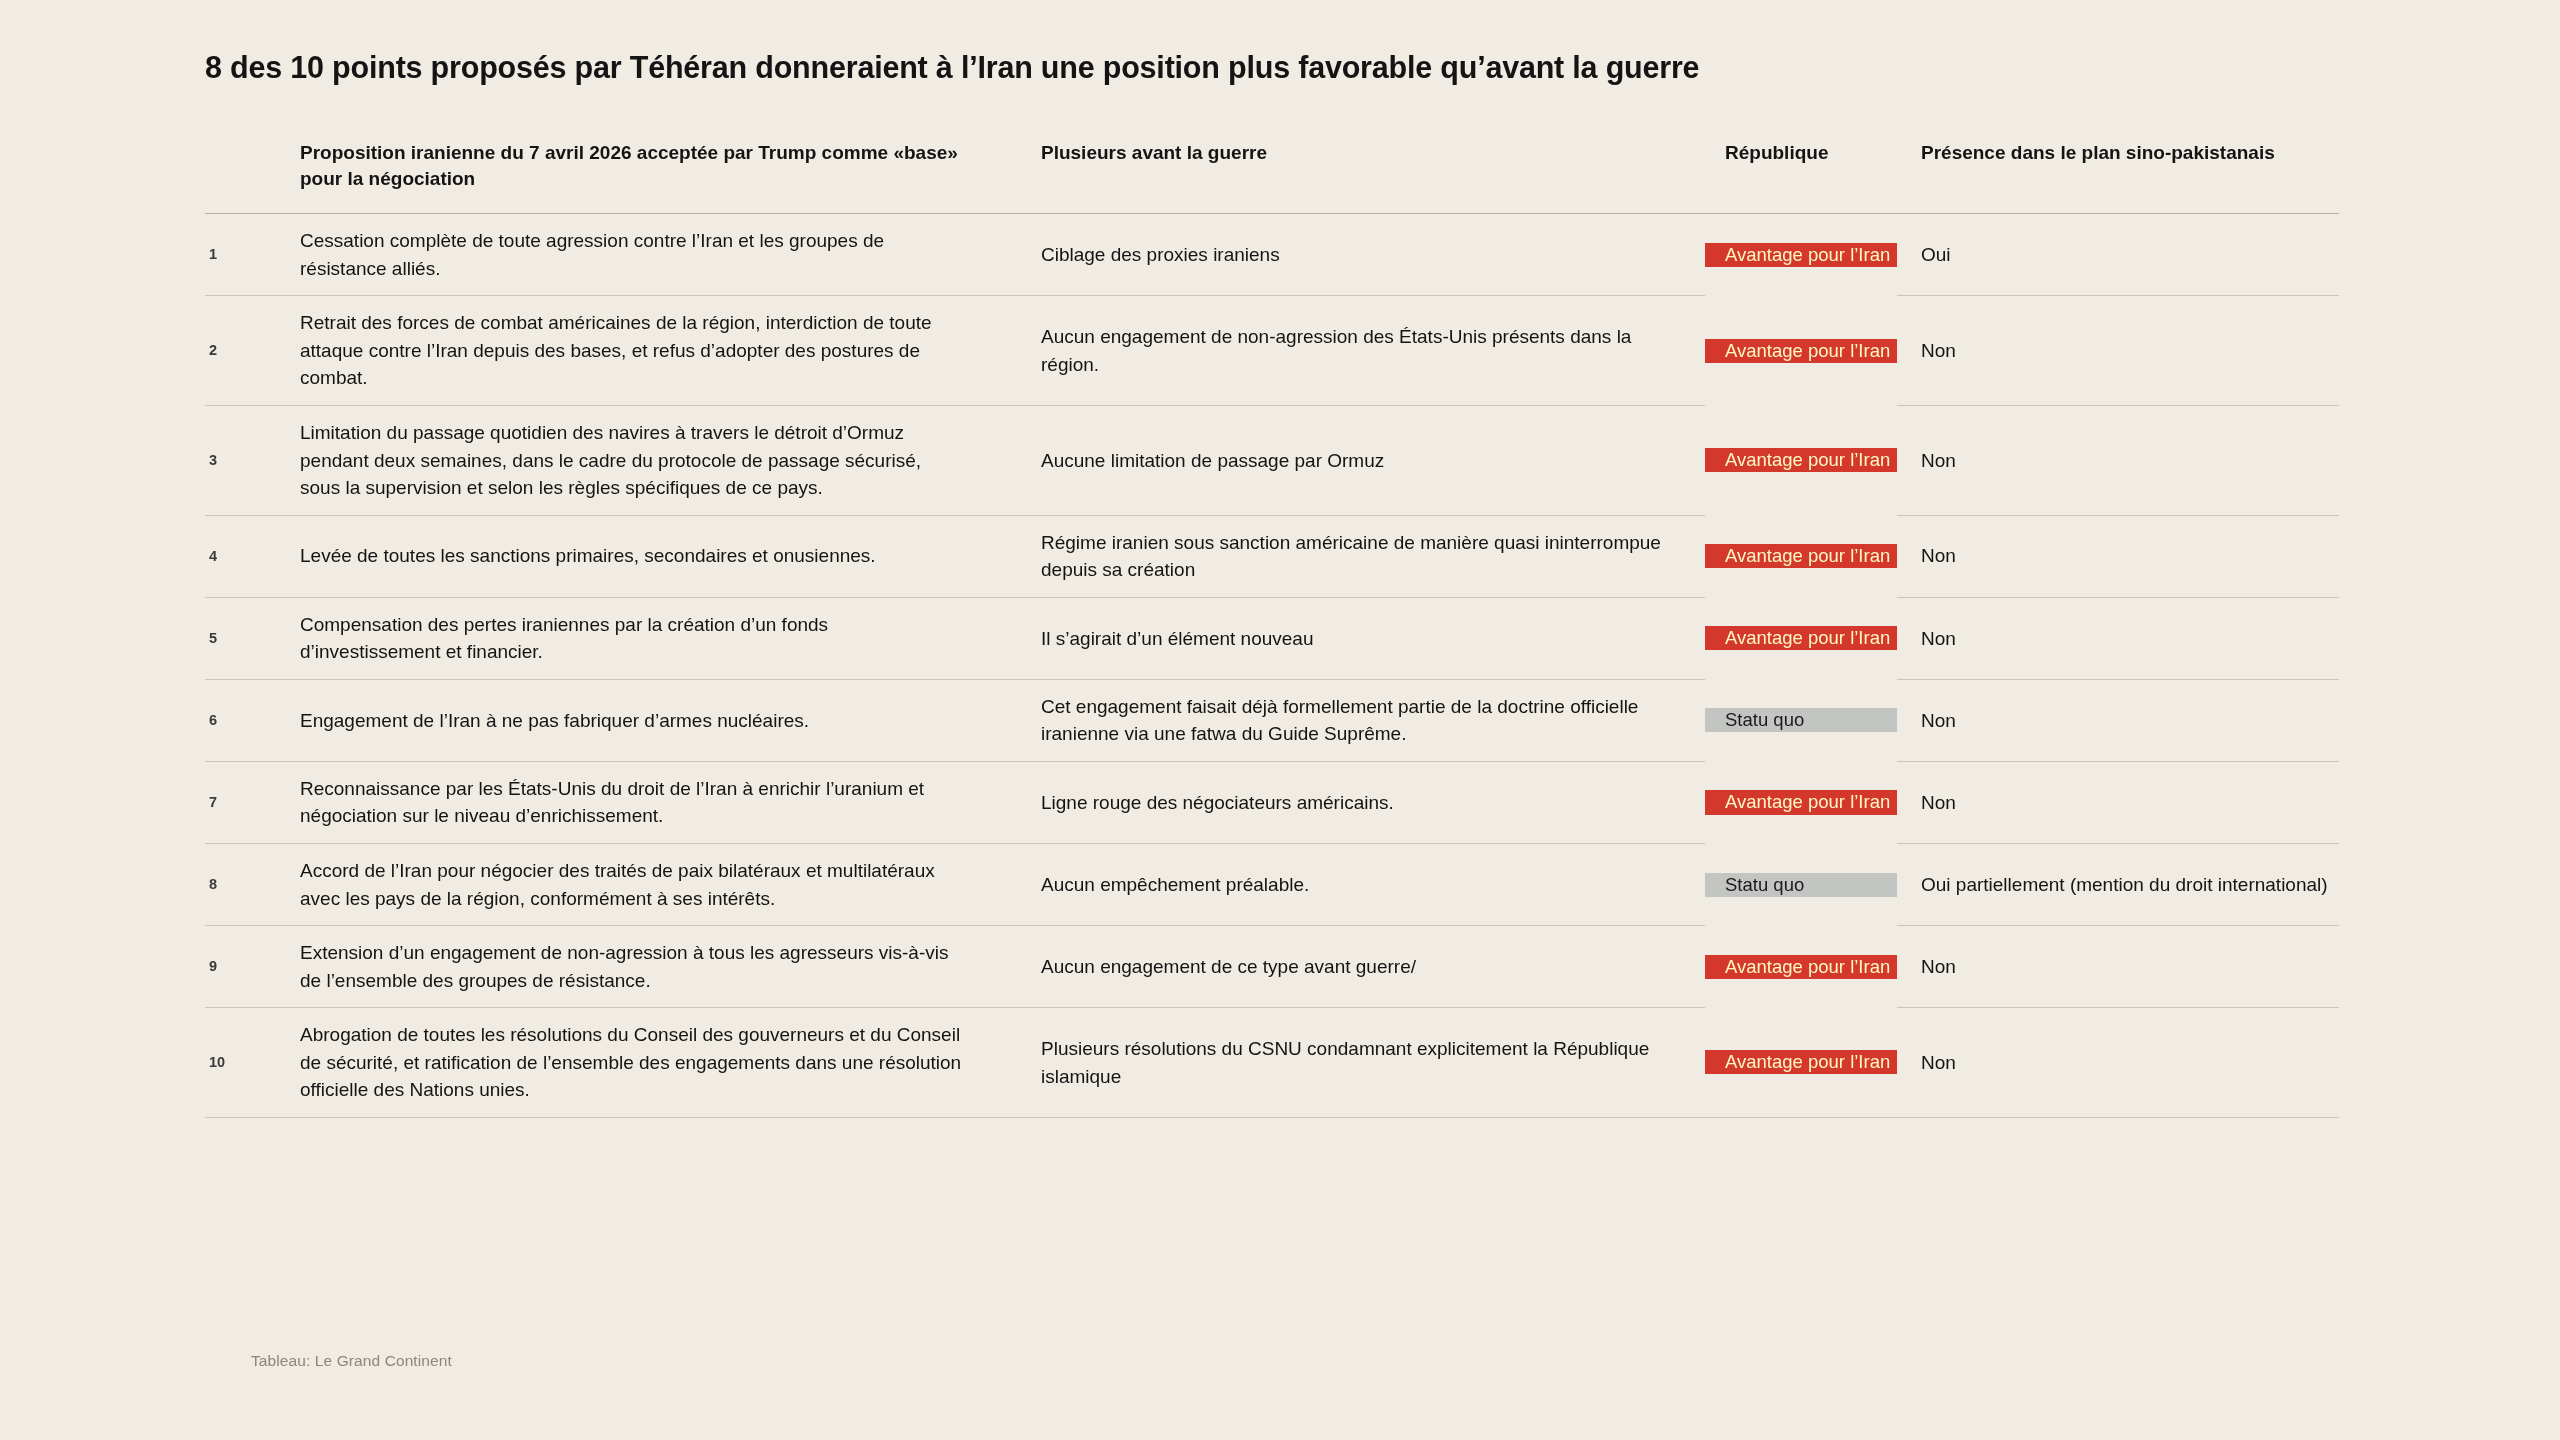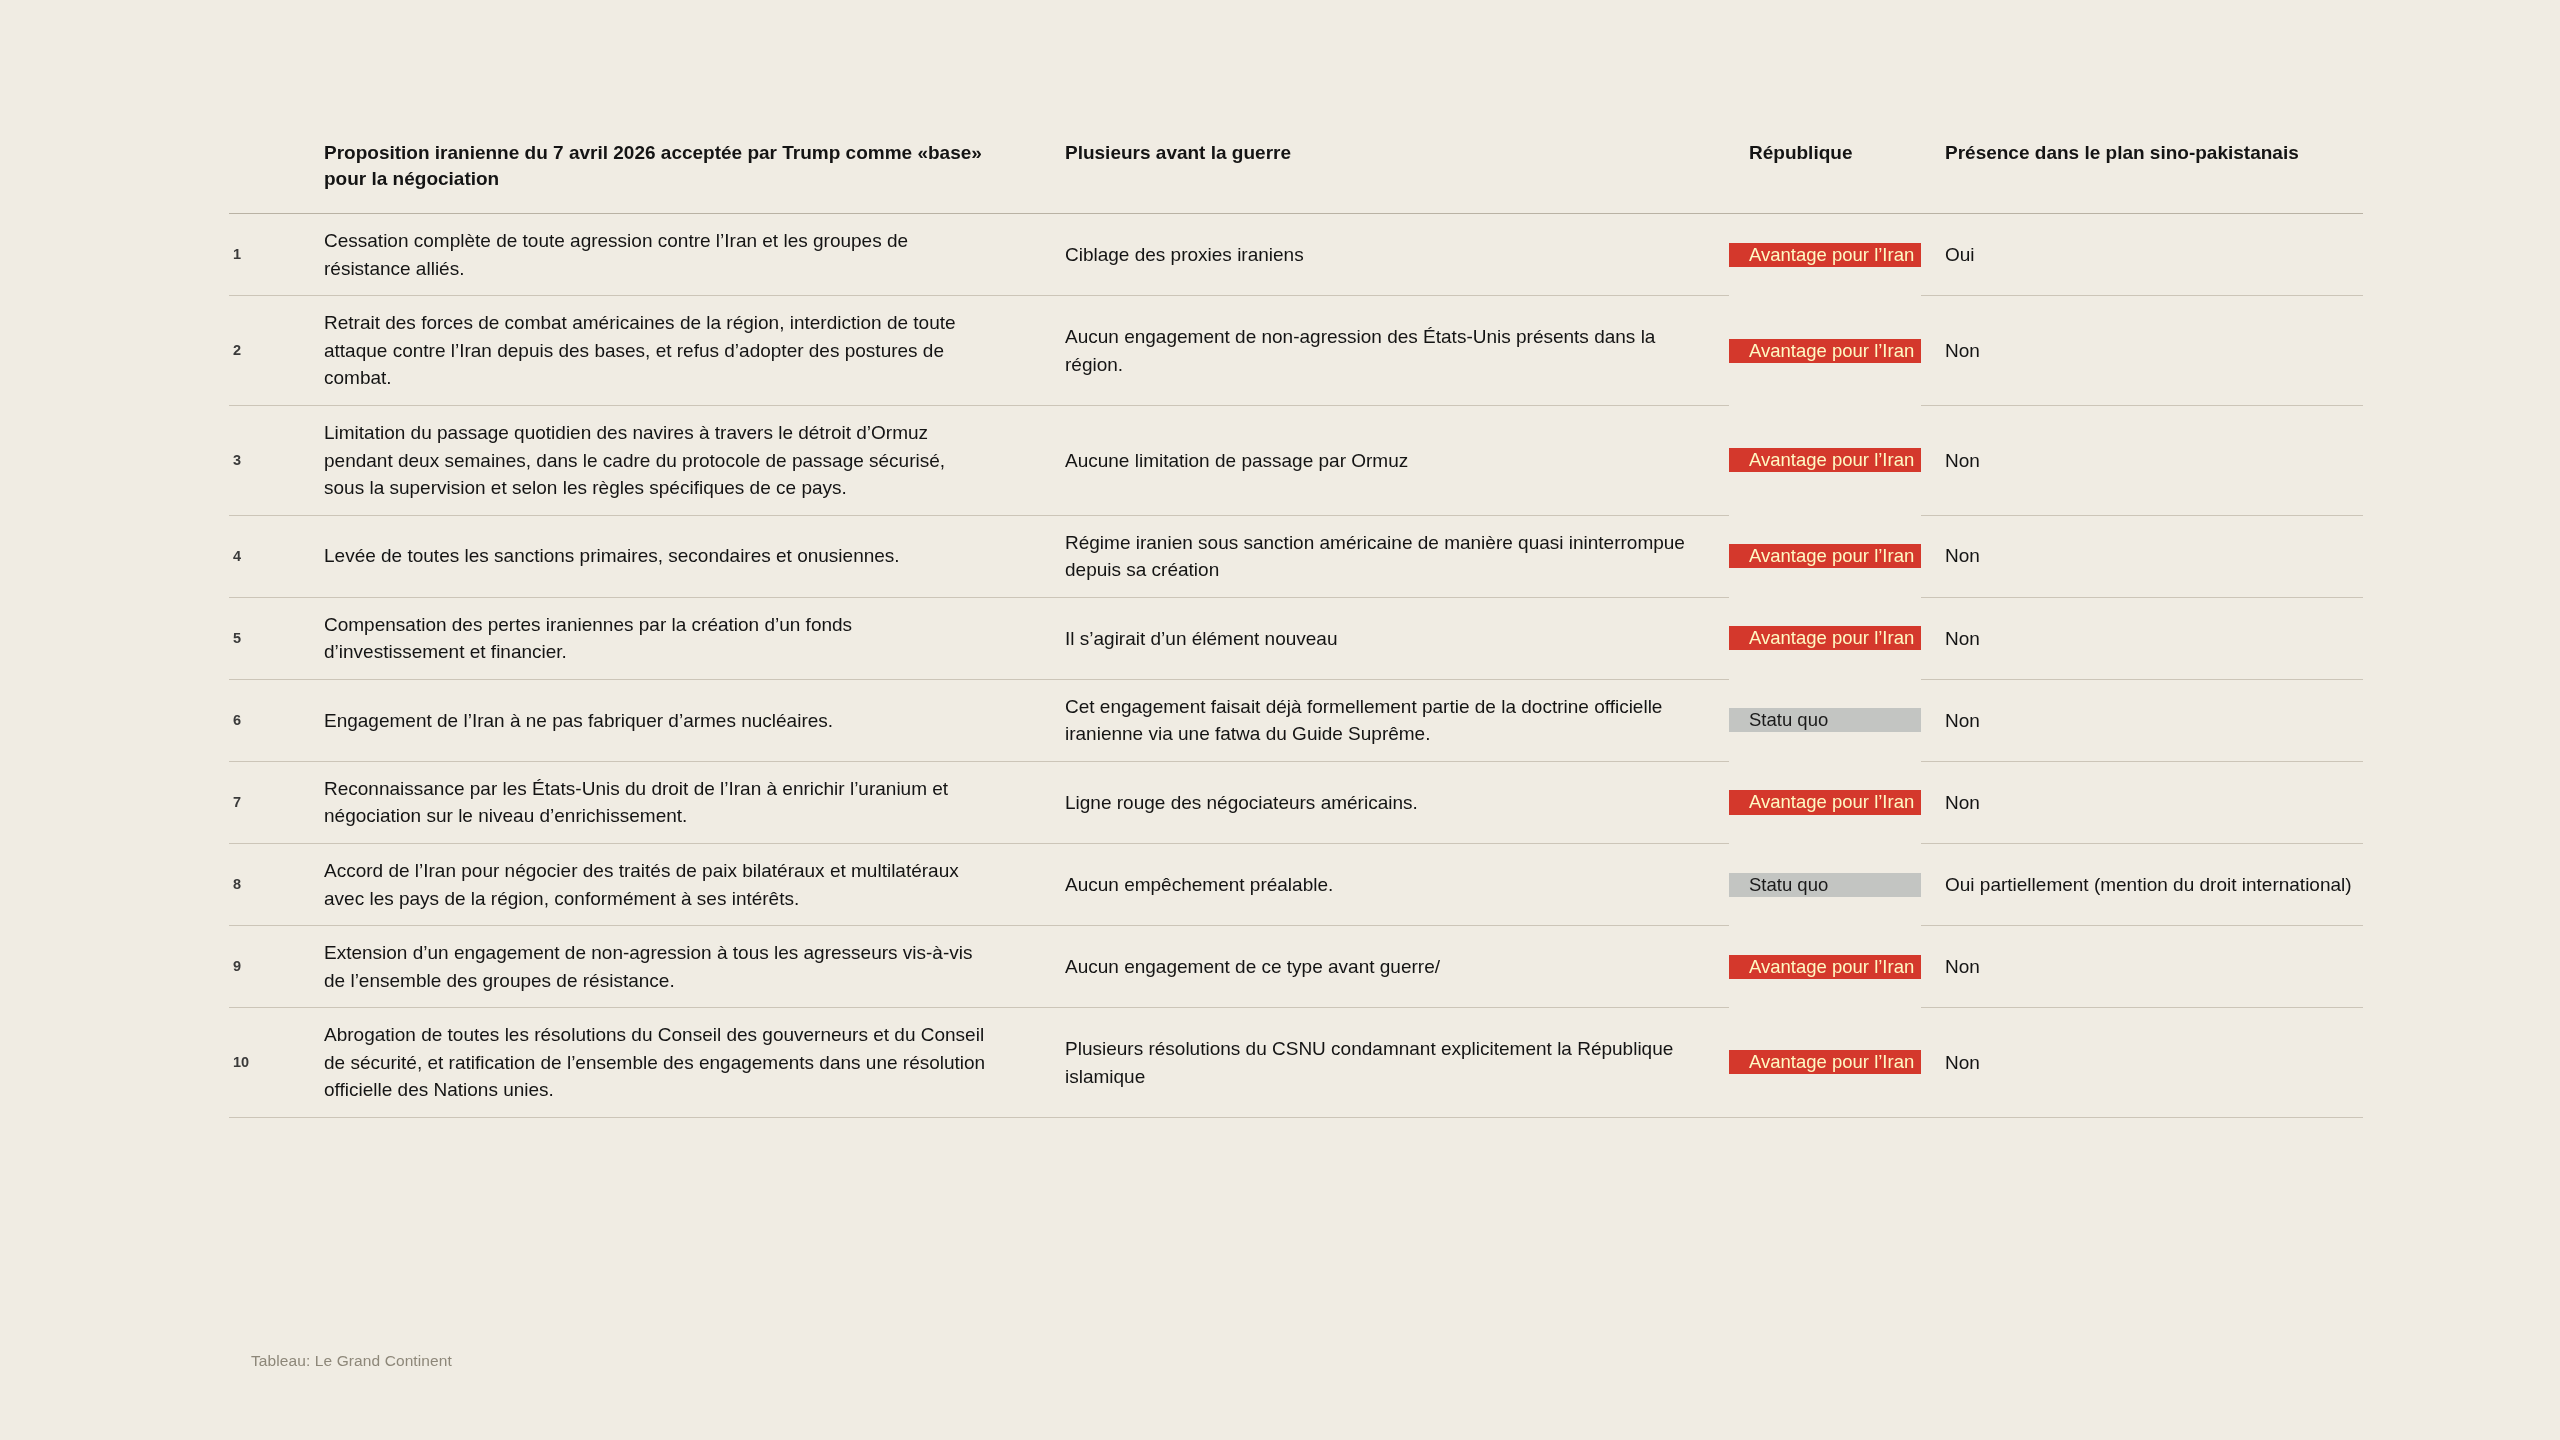--- a/index.html
+++ b/index.html
@@ -32,21 +32,20 @@
     font-weight: bold;
     letter-spacing: -0.2px;
     line-height: 1.25;
     color: #141414;
   }
   .table-wrap {
     position: absolute;
     left: 205px;
     top: 140px;
     width: 2134px;
-    margin-left: 24px;
   }
   table.main {
     border-collapse: collapse;
     width: 2134px;
     table-layout: fixed;
   }
   table.main col.c-num   { width: 78px; }
   table.main col.c-prop  { width: 740px; }
   table.main col.c-sit   { width: 682px; }
   table.main col.c-diff  { width: 192px; }
@@ -118,20 +117,21 @@
     color: #8d8779;
     letter-spacing: 0.1px;
     margin-left: 46px;
   }
 </style>
 </head>
 <body>
 
 <div class="page">
 
+  <div class="title">8 des 10 points proposés par Téhéran donneraient à l’Iran une position plus favorable qu’avant la guerre</div>
 
   <div class="table-wrap">
     <table class="main">
       <colgroup>
         <col class="c-num">
         <col class="c-prop">
         <col class="c-sit">
         <col class="c-diff">
         <col class="c-plan">
       </colgroup>

